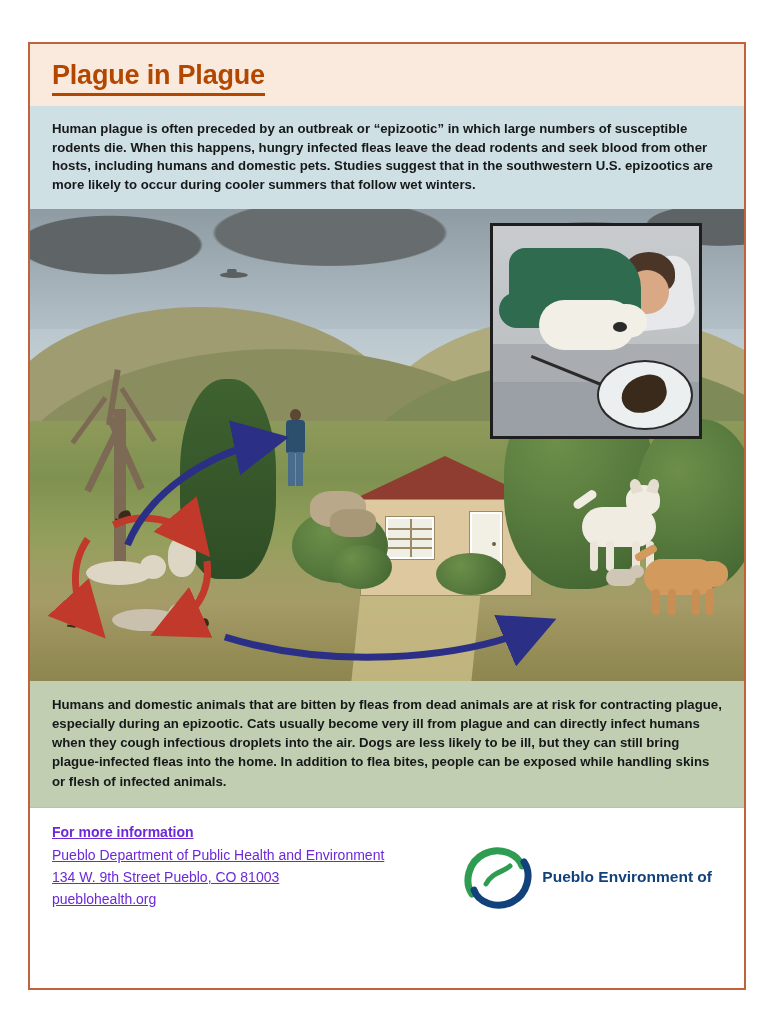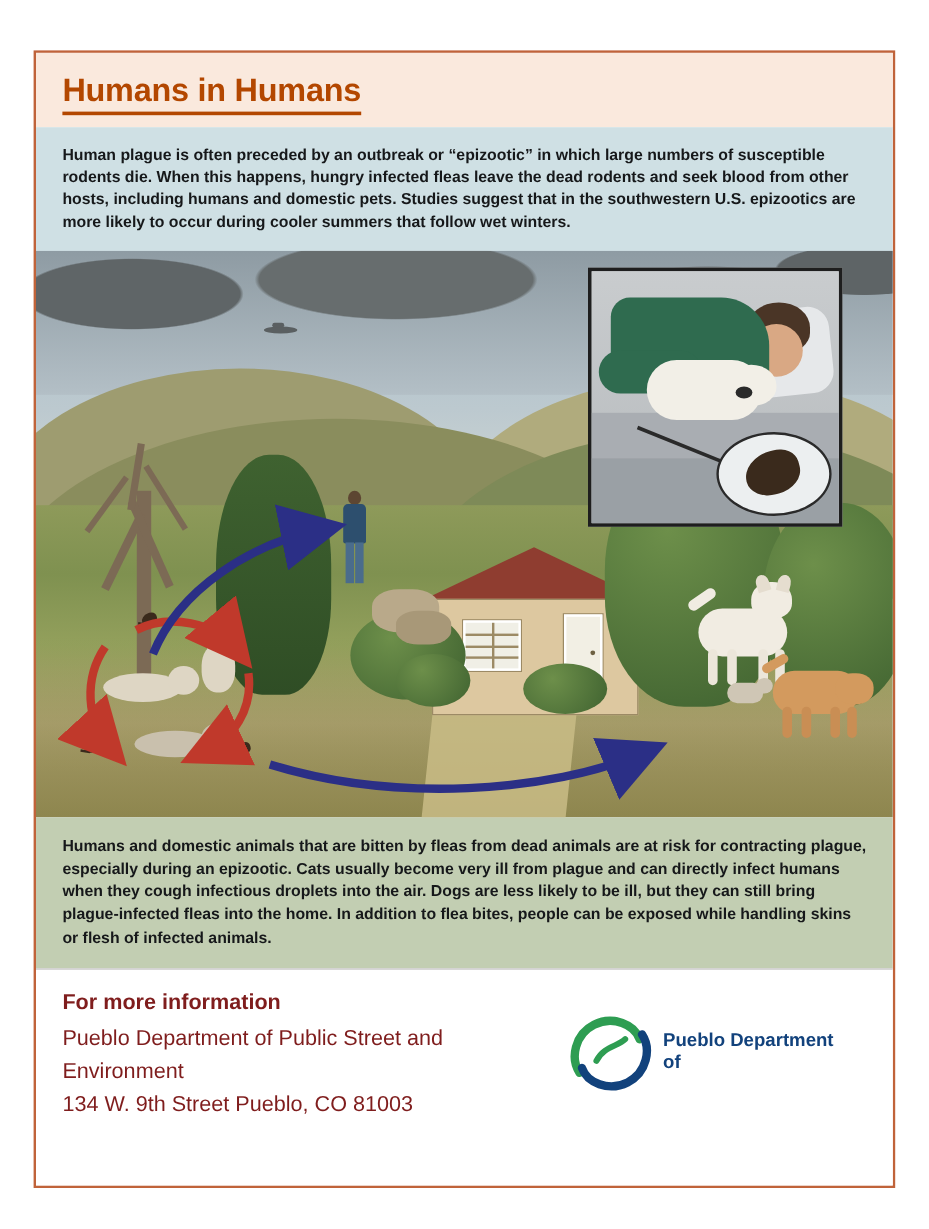--- a/index.html
+++ b/index.html
@@ -309,42 +309,42 @@
   
   .footer {
     background: #ffffff;
     flex: 1;
     display: flex;
     align-items: flex-start;
     justify-content: space-between;
     padding: 14px 22px 10px 22px;
     border-top: 1px solid #bdbdbd;
   }
-  .footer-left { font-size: 18px; line-height: 1.55; color: #7f1d1d; }
+  .footer-left { font-size: 14px; line-height: 1.55; color: #6d28d9; text-decoration: underline; }
   .footer-left .fmi { font-weight: bold; margin-bottom: 2px; }
   .logo {
     display: flex;
     align-items: center;
     gap: 8px;
     margin-top: 22px;
     margin-right: 10px;
   }
   .logo-mark { width: 72px; height: 66px; flex: none; }
   .logo-text { line-height: 1.15; }
   .logo-line1 { color: #12427c; font-weight: bold; font-size: 15.5px; }
   .logo-line2 { color: #12427c; font-weight: bold; font-size: 15.5px; border-bottom: 2px solid #2e9d52; padding-bottom: 2px; }
 </style>
 </head>
 <body>
 
 <div class="page">
   <div class="poster">
 
     <div class="header">
-      <h1 class="title">Humans in Humans</h1>
+      <h1 class="title">Plague in Plague</h1>
     </div>
 
     <div class="intro">Human plague is often preceded by an outbreak or “epizootic” in which large numbers of susceptible rodents die. When this happens, hungry infected fleas leave the dead rodents and seek blood from other hosts, including humans and domestic pets. Studies suggest that in the southwestern U.S. epizootics are more likely to occur during cooler summers that follow wet winters.</div>
 
     <div class="illustration">
       <div class="cloudband"></div>
       <div class="hill hill-far"></div>
       <div class="hill hill-far2"></div>
       <div class="hill hill-mid"></div>
       <div class="hill hill-mid2"></div>
@@ -472,29 +472,30 @@
           <div class="flea-big"></div>
         </div>
       </div>
     </div>
 
     <div class="bottom-text">Humans and domestic animals that are bitten by fleas from dead animals are at risk for contracting plague, especially during an epizootic. Cats usually become very ill from plague and can directly infect humans when they cough infectious droplets into the air. Dogs are less likely to be ill, but they can still bring plague-infected fleas into the home. In addition to flea bites, people can be exposed while handling skins or flesh of infected animals.</div>
 
     <div class="footer">
       <div class="footer-left">
         <div class="fmi">For more information</div>
-        <div>Pueblo Department of Public Street and Environment</div>
+        <div>Pueblo Department of Public Health and Environment</div>
         <div>134 W. 9th Street Pueblo, CO 81003</div>
+        <div>pueblohealth.org</div>
       </div>
       <div class="logo">
         <svg class="logo-mark" viewBox="0 0 72 66">
           <path d="M10,50 C2,38 6,18 22,10 C38,2 56,10 60,22" stroke="#2e9d52" stroke-width="7" fill="none" stroke-linecap="round"></path>
           <path d="M62,18 C70,30 66,50 50,58 C34,66 16,58 12,46" stroke="#12427c" stroke-width="7" fill="none" stroke-linecap="round"></path>
           <path d="M24,40 C30,28 42,28 48,22" stroke="#2e9d52" stroke-width="5" fill="none" stroke-linecap="round"></path>
         </svg>
         <div class="logo-text">
-          <div class="logo-line1">Pueblo Department of</div>
+          <div class="logo-line1">Pueblo Environment of</div>
         </div>
       </div>
     </div>
 
   </div>
 </div>
 
 </body></html>

